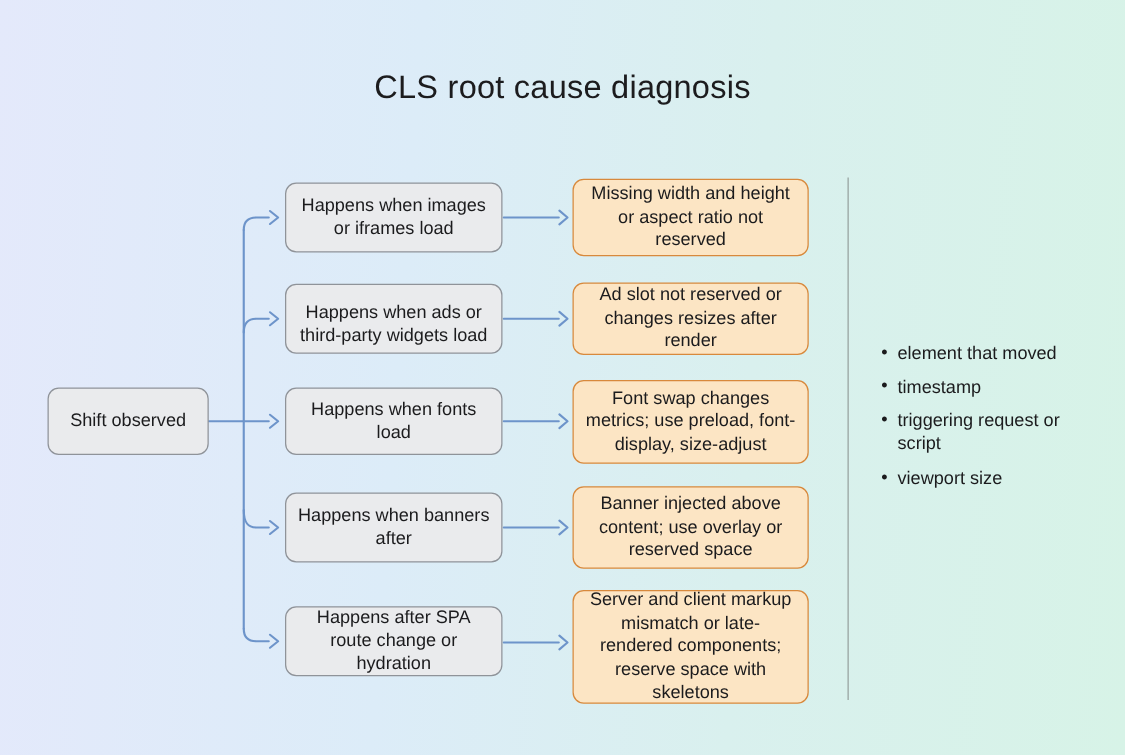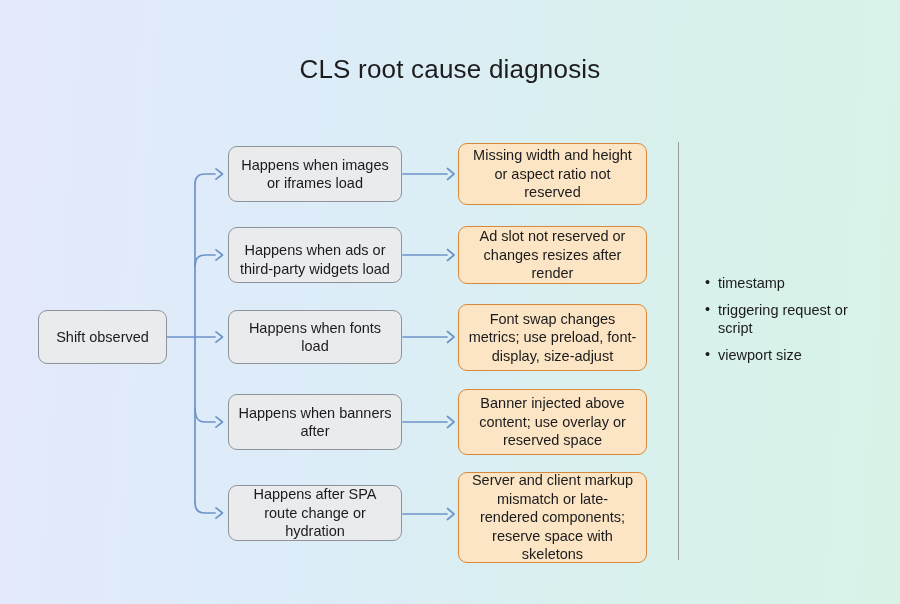--- a/index.html
+++ b/index.html
@@ -169,19 +169,20 @@
     <span>Banner injected above content; use overlay or reserved space</span>
   </div>
   <div class="node orange cause-5">
     <span>Server and client markup mismatch or late-rendered components; reserve space with skeletons</span>
   </div>
 
   <div class="divider"></div>
 
   <div class="evidence">
     <ul class="evidence-list">
+      <li>element that moved</li>
       <li>timestamp</li>
       <li>triggering request or script</li>
       <li>viewport size</li>
     </ul>
   </div>
 
 </div>
 
 </body></html>

